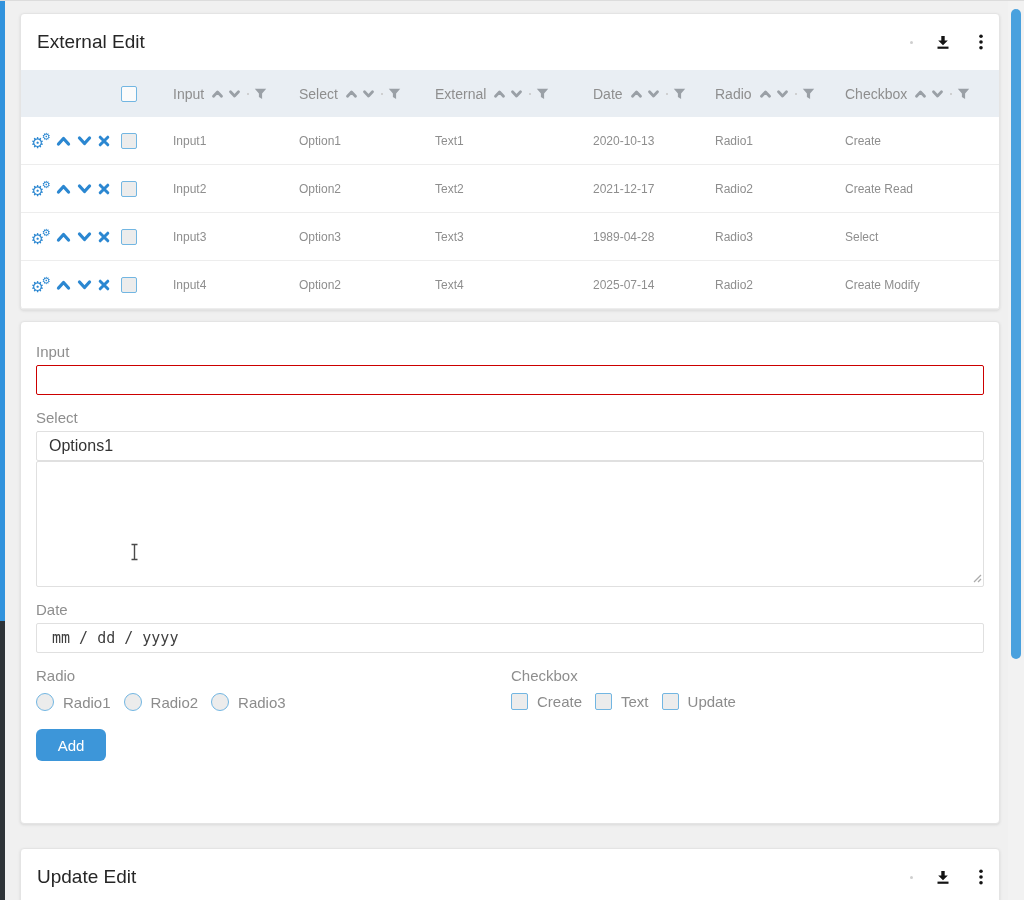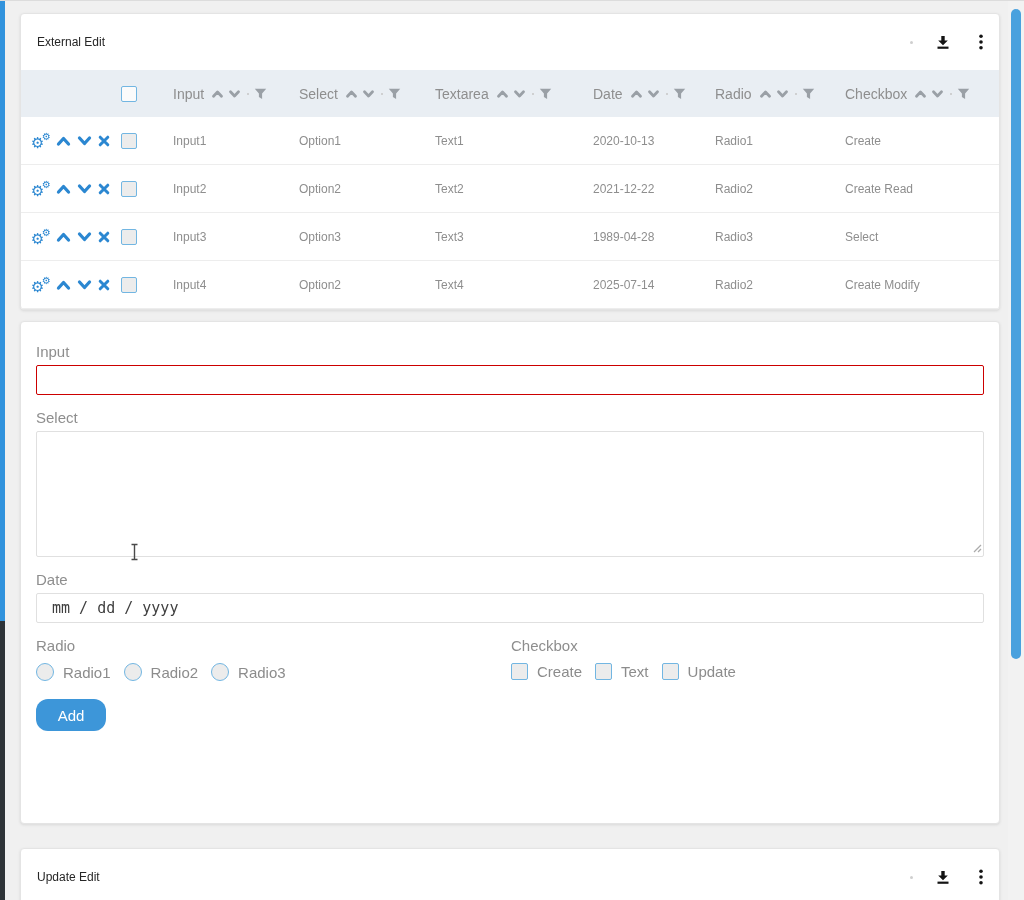--- a/index.html
+++ b/index.html
@@ -26,21 +26,21 @@
 
   .card{
     position:absolute;left:20px;width:980px;background:var(--card_bg);
     border:1px solid #e4e4e4;border-radius:4px;box-shadow:0 1px 3px rgba(0,0,0,.10);
   }
   #card-external{top:12px;}
   #card-form{top:320px;height:503px;padding:0 15px;}
   #card-inline{top:847px;height:90px;}
 
   .card-header{display:flex;align-items:center;height:56px;padding:0 16px;}
-  .card-title{font-size:12px;color:var(--dark_text);}
+  .card-title{font-size:19px;color:var(--dark_text);}
   .spacer{flex:1;}
   .dot-sep{width:3px;height:3px;border-radius:50%;background:#cfcfcf;margin-right:22px;}
   .icon-btn{display:flex;align-items:center;justify-content:center;color:var(--header_icon);cursor:pointer;}
   .icon-btn + .icon-btn{margin-left:28px;}
 
   
   .thead,.trow{
     display:grid;
     grid-template-columns:90px 50px 126px 136px 158px 122px 130px 1fr;
     align-items:center;
@@ -79,21 +79,21 @@
   .date-field{font-family:"DejaVu Sans Mono",monospace;color:#3f3f3f;font-size:15px;padding-left:15px;}
   .rc-row{display:flex;margin-top:14px;}
   .rc-col.radio-col{width:475px;}
   .rc-label{display:block;color:var(--muted_text);font-size:15px;}
   .options{display:flex;align-items:center;margin-top:9px;}
   .opt{display:flex;align-items:center;margin-right:13px;cursor:pointer;}
   .radio-ctl{width:18px;height:18px;border:1px solid var(--control_border);background:var(--control_bg);border-radius:50%;}
   .cbx-ctl{width:17px;height:17px;border:1px solid var(--control_border);background:var(--control_bg);border-radius:2px;}
   .opt-label{margin-left:9px;color:#8c8c8c;font-size:15px;}
   .add-btn{
-    margin-top:18px;width:70px;height:32px;border:none;border-radius:12px;
+    margin-top:18px;width:70px;height:32px;border:none;border-radius:6px;
     background:var(--button_bg);color:var(--button_text);font-size:15px;cursor:pointer;
     font-family:"Liberation Sans","DejaVu Sans",sans-serif;
   }
   .cursor-ibeam{position:absolute;left:109px;top:221px;pointer-events:none;}
 </style>
 </head>
 <body>
 
 <div class="left-accent"></div>
 <div class="left-dark"></div>
@@ -161,21 +161,21 @@
     </span>
     <span class="th-dot"></span>
     <span class="funnel">
       <svg width="13" height="12" viewBox="0 0 13 12">
             <path d="M.8.8h11.4L8.1 5.6V11L4.9 8.9V5.6z" fill="currentColor"></path>
           </svg>
     </span>
   </div>
 
   <div class="th">
-    <span class="th-label">Textarea</span>
+    <span class="th-label">External</span>
     <span class="sort-ic">
       <svg width="13" height="10" viewBox="0 0 13 10">
             <path d="M2.5 7.2 6.5 3l4 4.2" fill="none" stroke="currentColor" stroke-width="2.8" stroke-linecap="round" stroke-linejoin="round"></path>
           </svg>
     </span>
     <span class="sort-ic">
       <svg width="13" height="10" viewBox="0 0 13 10">
             <path d="M2.5 2.8 6.5 7l4-4.2" fill="none" stroke="currentColor" stroke-width="2.8" stroke-linecap="round" stroke-linejoin="round"></path>
           </svg>
     </span>
@@ -303,21 +303,21 @@
               <path d="M2.2 2.2 9.8 9.8M9.8 2.2 2.2 9.8" fill="none" stroke="currentColor" stroke-width="3" stroke-linecap="round"></path>
             </svg>
       </span>
     </div>
     <div class="check-cell">
       <div class="cbx"></div>
     </div>
   <div class="data-cell">Input2</div>
         <div class="data-cell">Option2</div>
         <div class="data-cell">Text2</div>
-        <div class="data-cell">2021-12-22</div>
+        <div class="data-cell">2021-12-17</div>
         <div class="data-cell">Radio2</div>
         <div class="data-cell">Create Read</div>
       </div>
 
   <div class="trow">
     <div class="actions-cell">
       <span class="act cogs">
             <span class="cog-main">⚙</span>
             <span class="cog-small">⚙</span>
           </span>
@@ -381,20 +381,23 @@
         <div class="data-cell">Create Modify</div>
       </div>
 </div>
 </div>
 
 <div class="card" id="card-form">
   <label class="f-label first">Input</label>
   <input class="field error" value="" style="">
 
   <label class="f-label">Select</label>
+  <div class="field select-field">
+    <span>Options1</span>
+  </div>
 
   <div class="ta-wrap">
     <textarea class="field" style=""></textarea>
     <span class="grip">
       <svg width="11" height="11" viewBox="0 0 11 11">
           <path d="M10 3 3 10 M10 7 7 10" stroke="#ababab" stroke-width="1.3" fill="none"></path>
         </svg>
     </span>
   </div>
 

